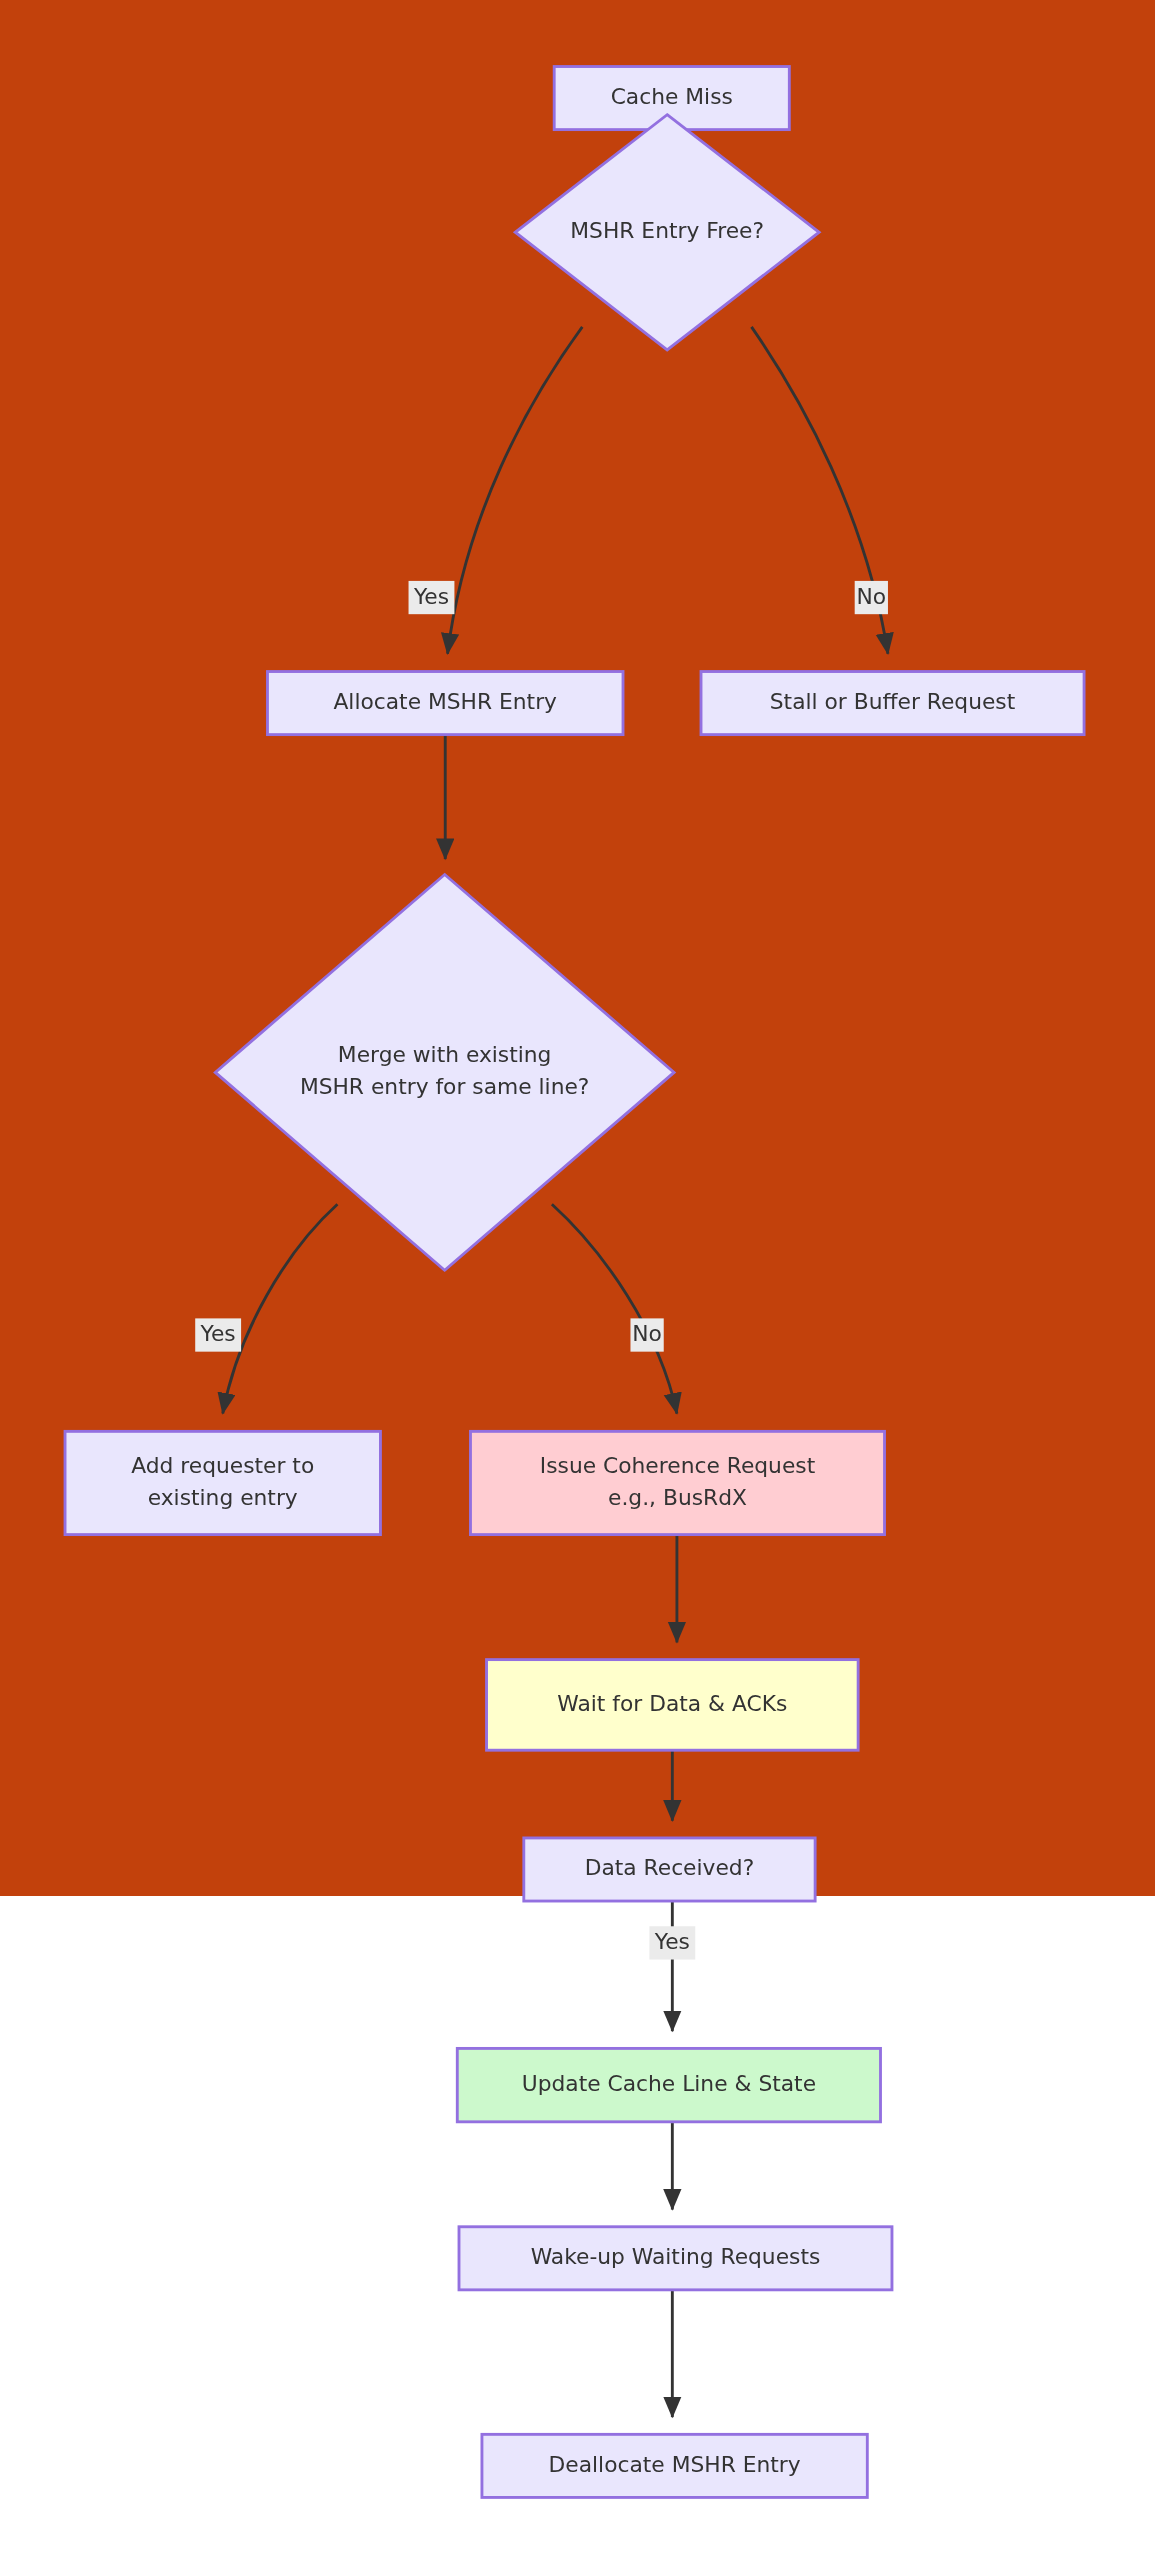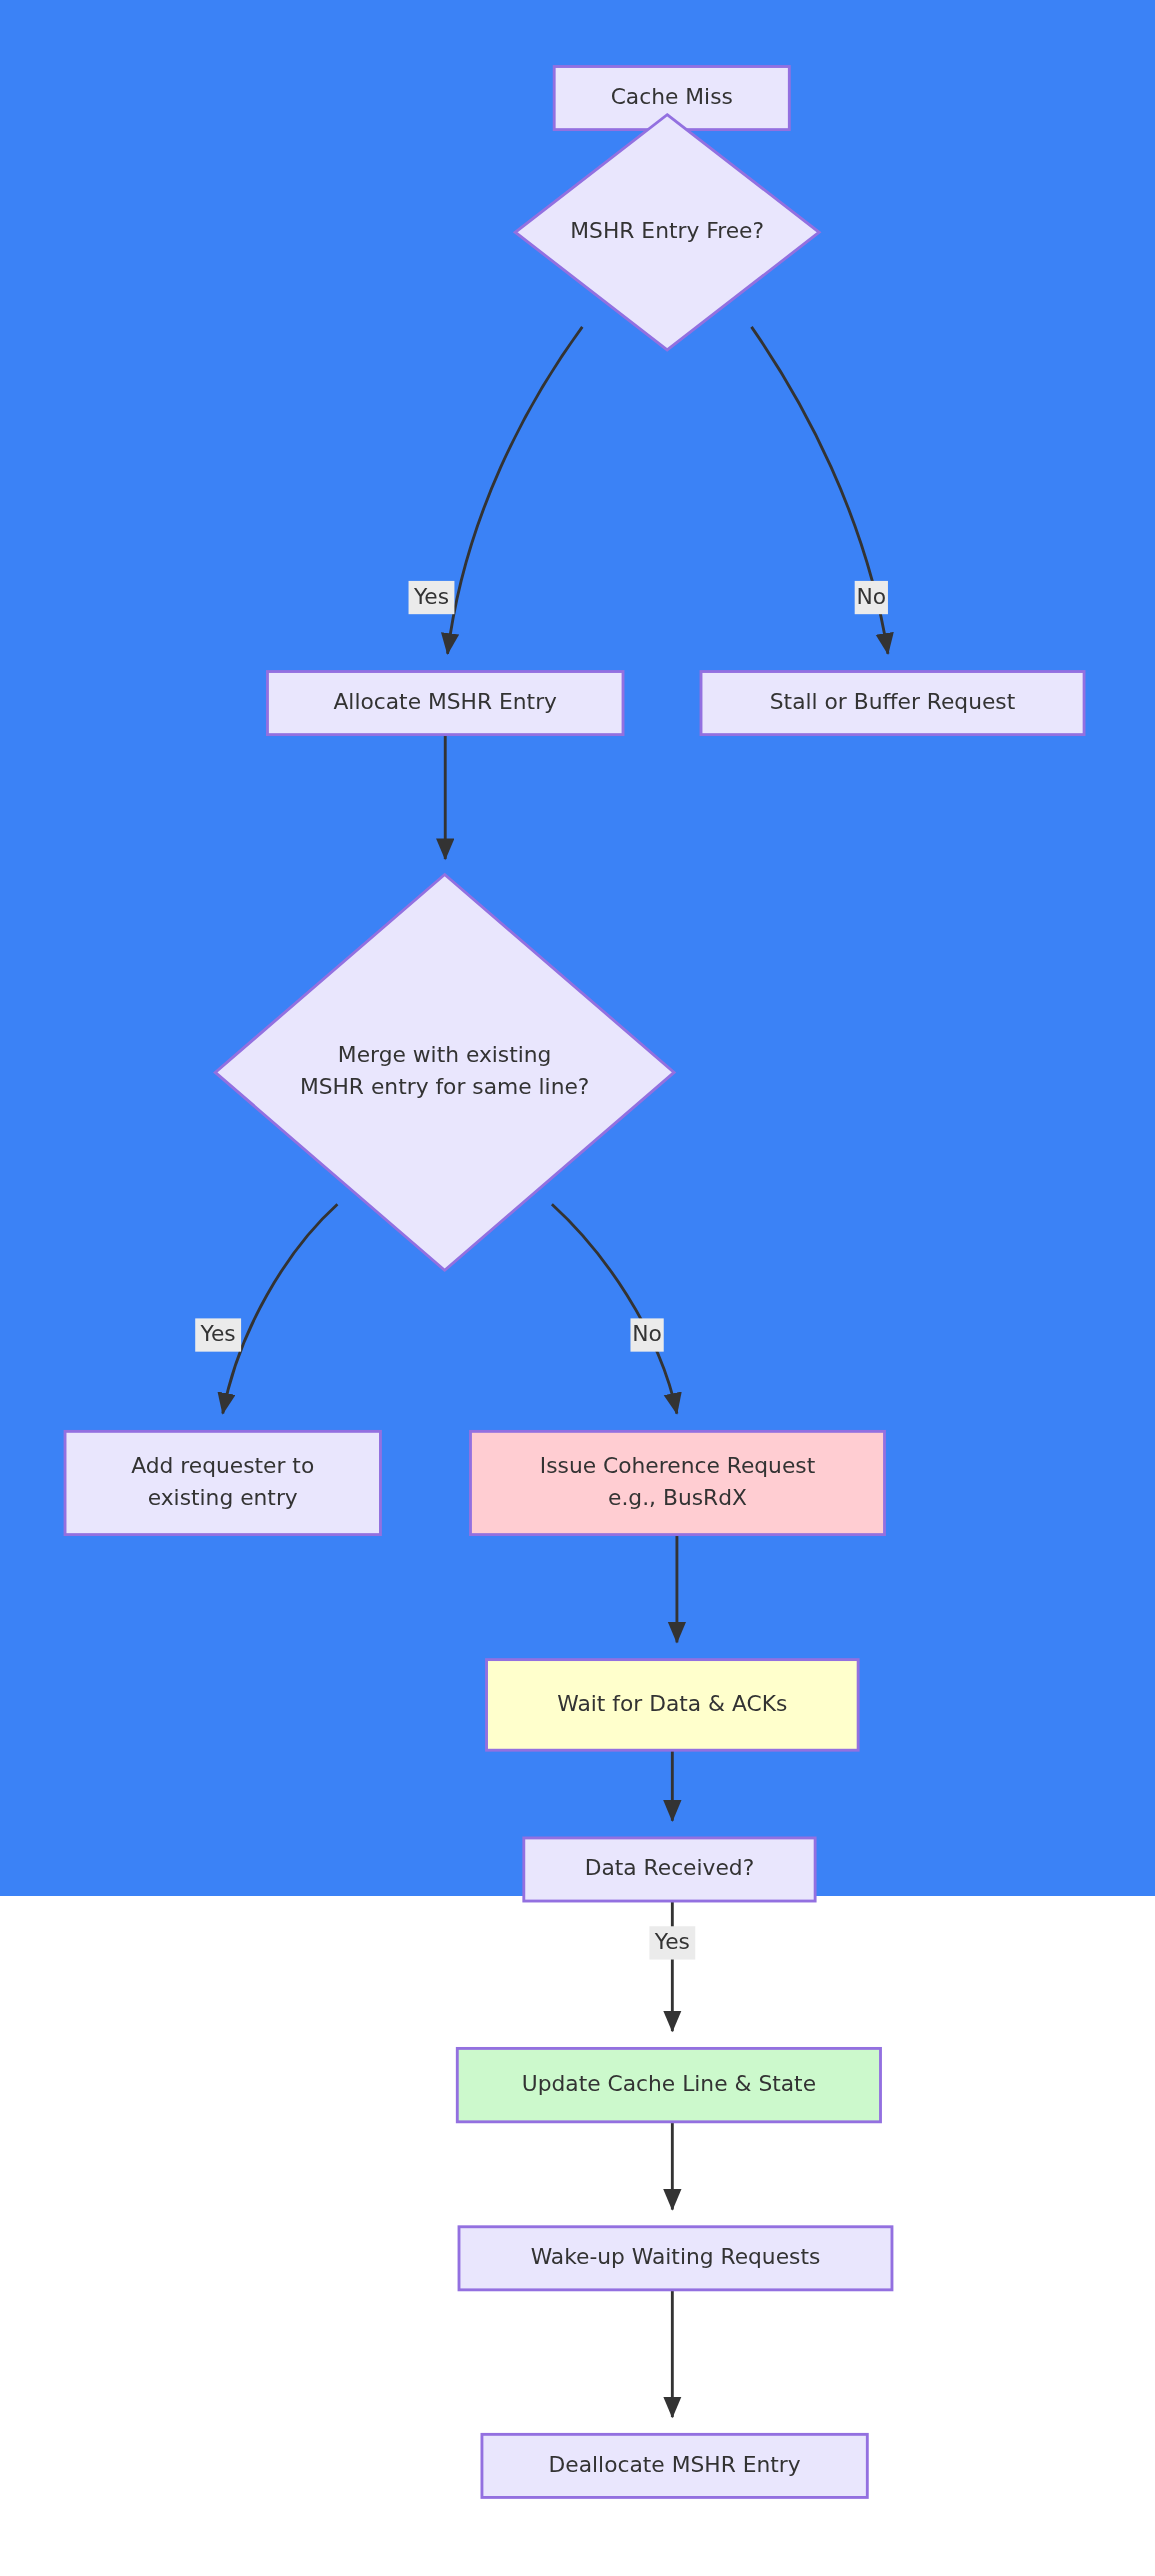--- a/index.html
+++ b/index.html
@@ -11,21 +11,21 @@
   body {
     width: 1156px;
     height: 2576px;
     overflow: hidden;
     font-family: "DejaVu Sans", "Liberation Sans", sans-serif;
   }
   #flow-root {
     position: relative;
     width: 1156px;
     height: 1896px;
-    background: #3b82f6;
+    background: #c2410c;
   }
   svg.flow-canvas {
     position: absolute;
     top: 0;
     left: 0;
     width: 1156px;
     height: 2576px;
     display: block;
   }
   .node-shape {

